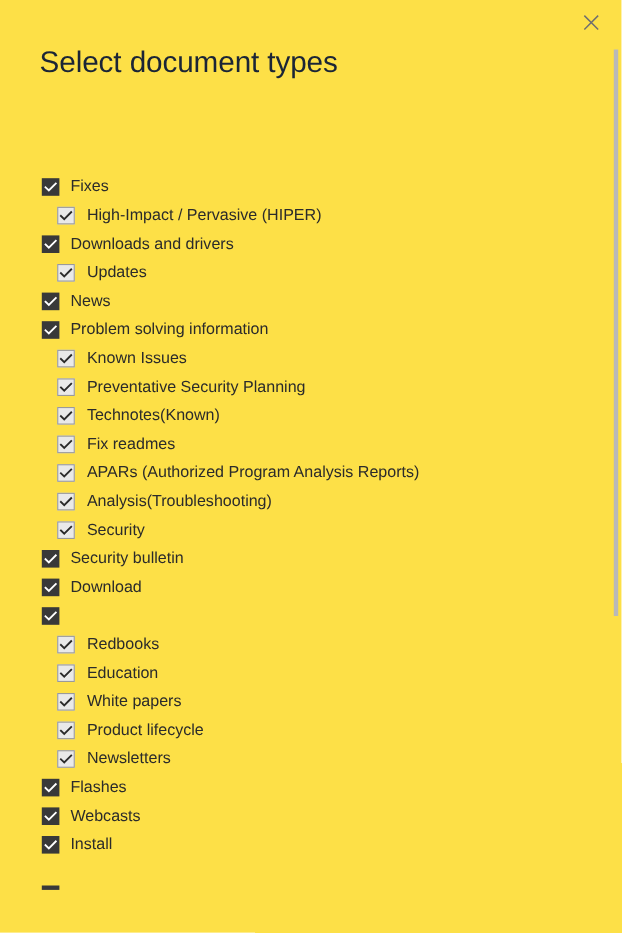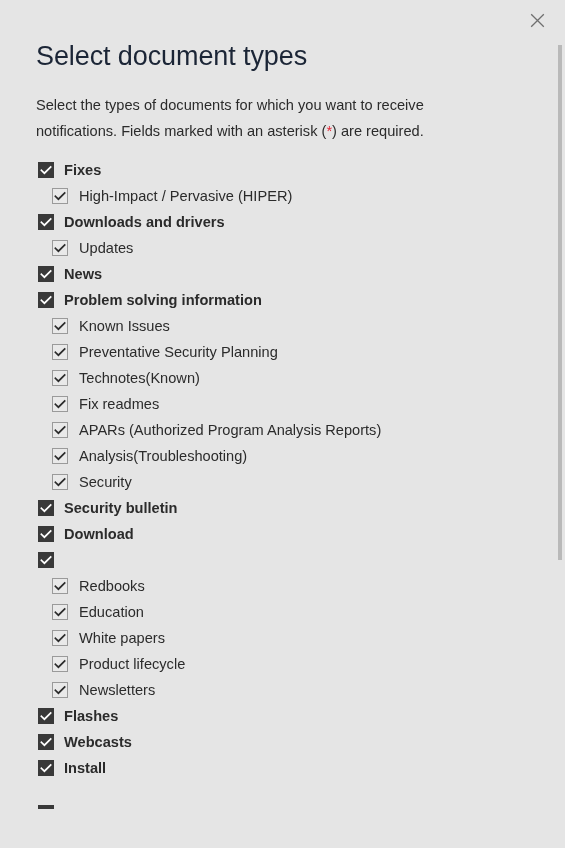--- a/index.html
+++ b/index.html
@@ -5,21 +5,21 @@
   * { margin:0; padding:0; box-sizing:border-box; }
   html, body {
     width:565px; height:848px;
     background:#ffffff;
     font-family:"Liberation Sans", sans-serif;
     overflow:hidden;
   }
   .modal {
     position:relative;
     width:565px; height:848px;
-    background:#e5e5e5;
+    background:#fde047;
     overflow:hidden;
   }
 
   
   .close-btn {
     position:absolute;
     top:6px; right:14px;
     width:28px; height:28px;
     display:flex; align-items:center; justify-content:center;
     background:transparent; border:none; cursor:pointer;
@@ -62,21 +62,21 @@
     position:absolute;
     left:0; top:157px;
     width:545px;
   }
   .row {
     display:flex;
     align-items:center;
     height:26px;
     cursor:pointer;
   }
-  .row.level-0 { padding-left:38px;font-weight:bold; }
+  .row.level-0 { padding-left:38px; }
   .row.level-1 { padding-left:52px; }
 
   .cb {
     flex:0 0 auto;
     width:16px; height:16px;
     position:relative;
     display:block;
   }
   .cb svg { display:block; position:absolute; left:0; top:0; }
 
@@ -109,23 +109,20 @@
   <button class="close-btn" aria-label="Close">
     <svg width="15" height="15" viewBox="0 0 15 15">
       <path d="M1.2 1.2 L13.8 13.8 M13.8 1.2 L1.2 13.8" stroke="#6f6f6f" stroke-width="1.3" fill="none"></path>
     </svg>
   </button>
 
   <div class="scroll-track"></div>
 
   <h1 class="title">Select document types</h1>
 
-  <p class="description">
-    <span>Select the types of documents for which you want to receive notifications. Fields marked with an asterisk (</span><span class="req-star">*</span><span>) are required.</span>
-  </p>
 
   <div class="list" id="checkbox-list">
       <div class="row level-0">
         <span class="cb cb-parent">
           <svg width="16" height="16" viewBox="0 0 16 16" style="left:0px;top:0px">
             <path d="M3.4 8.3 L6.4 11.2 L12.7 4.9" fill="none" stroke="#ffffff" stroke-width="1.7" stroke-linecap="square"></path>
           </svg>
         </span>
         <span class="row-label">Fixes</span>
       </div>

